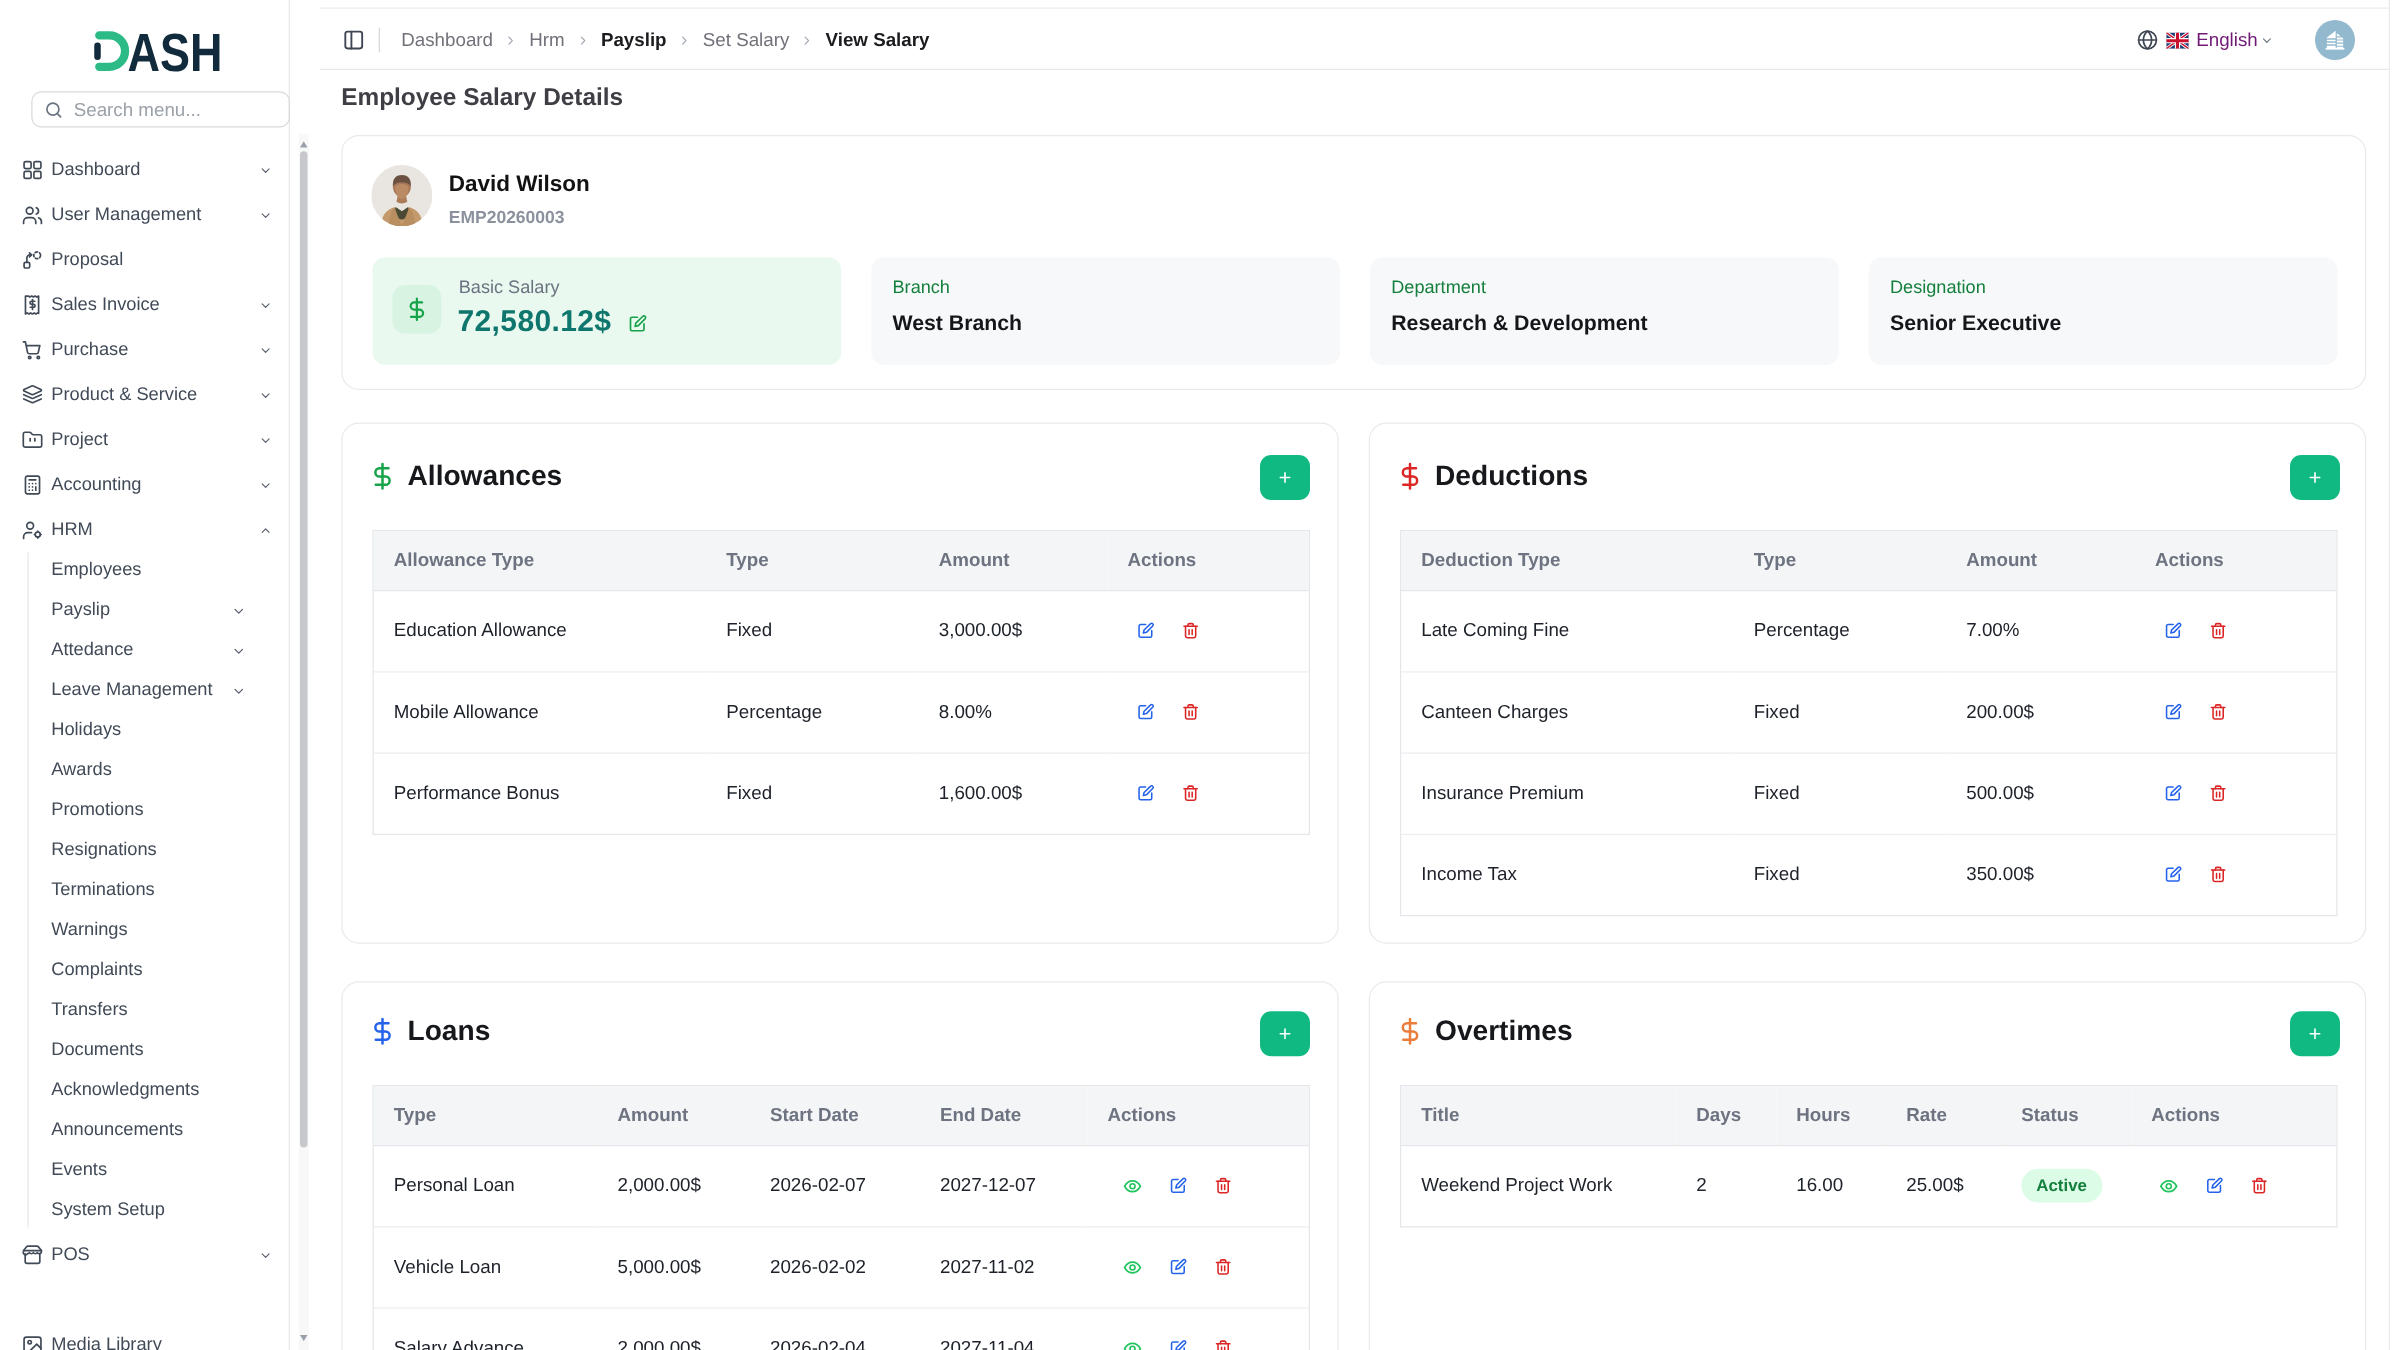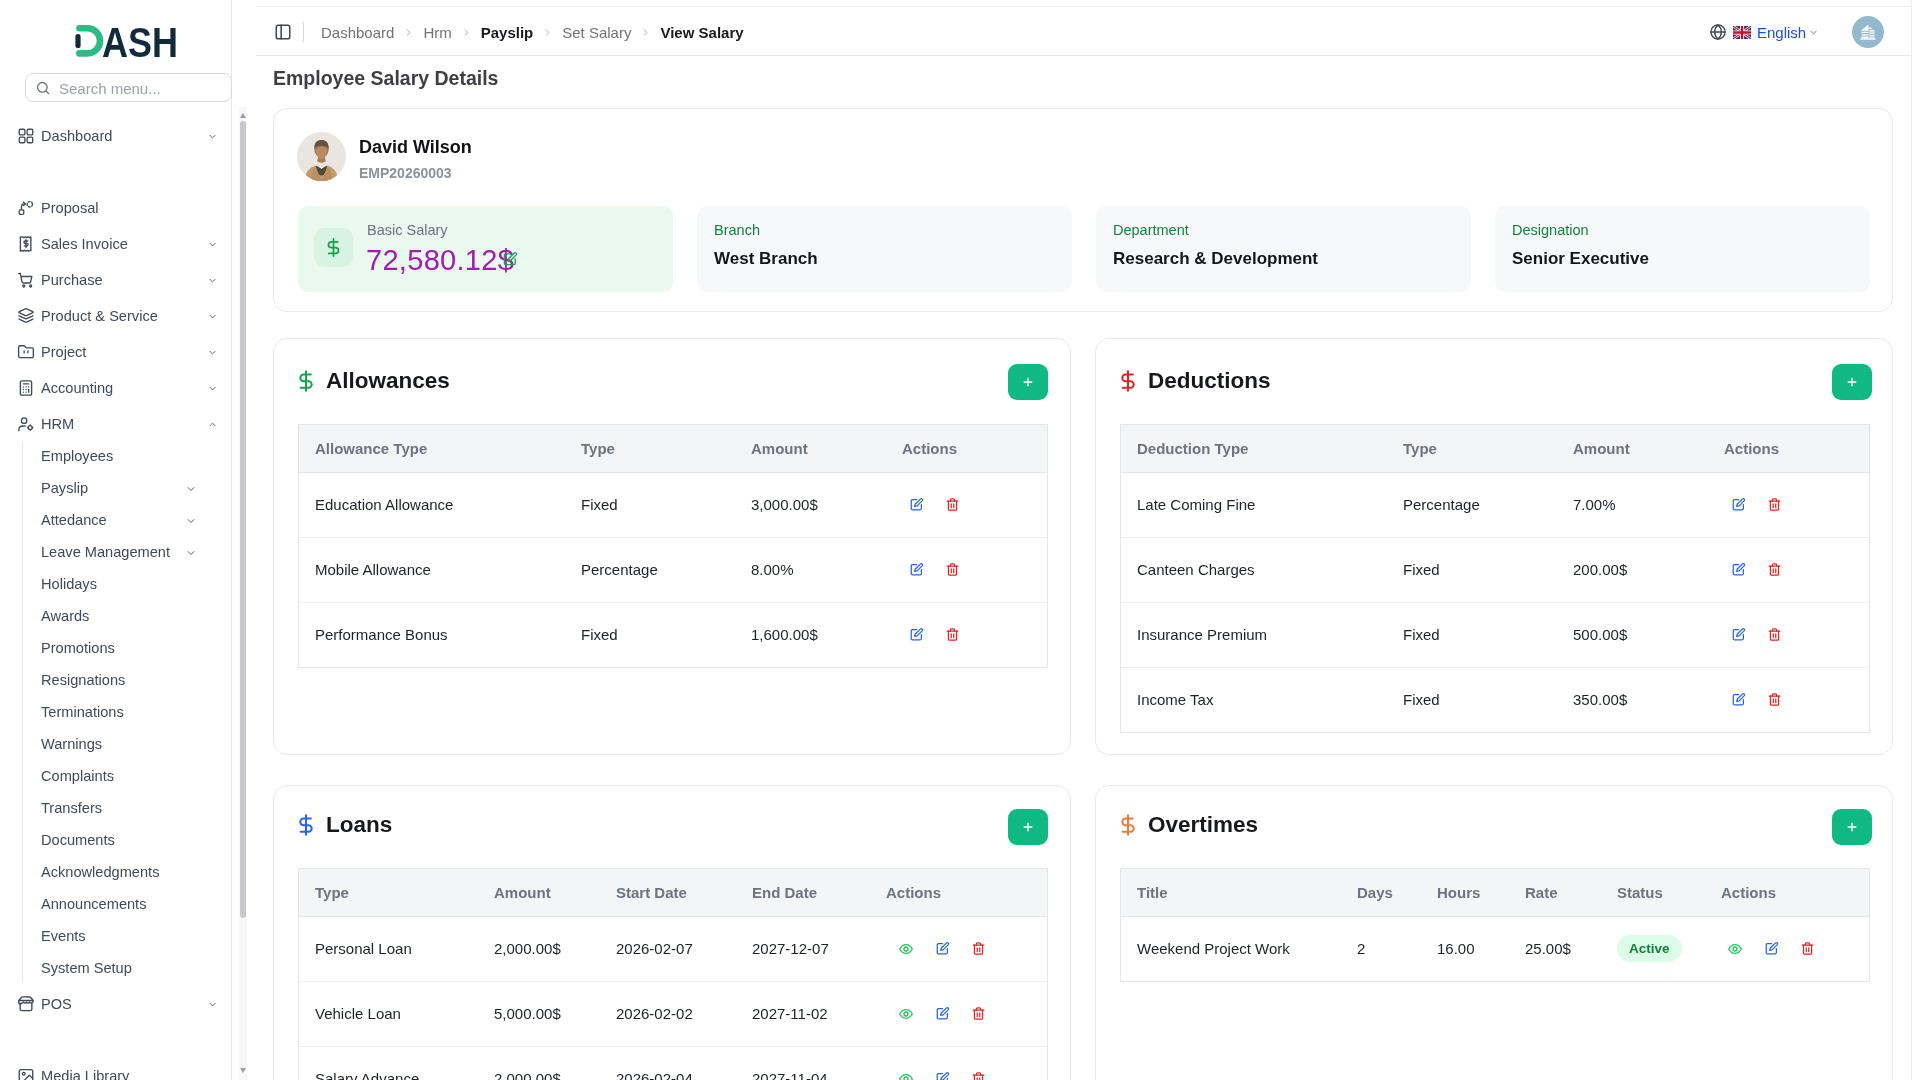--- a/index.html
+++ b/index.html
@@ -162,20 +162,29 @@
 
   <div class="mi" style="top:118px">
       <svg class="ic" width="18" height="18">
         <use href="#i-grid"></use>
       </svg>
       <span class="tx">Dashboard</span>
       <svg class="ch" width="11" height="11">
         <use href="#i-chev"></use>
       </svg>
     </div>
+  <div class="mi" style="top:154px">
+      <svg class="ic" width="18" height="18">
+        <use href="#i-users"></use>
+      </svg>
+      <span class="tx">User Management</span>
+      <svg class="ch" width="11" height="11">
+        <use href="#i-chev"></use>
+      </svg>
+    </div>
   <div class="mi" style="top:190px">
       <svg class="ic" width="18" height="18">
         <use href="#i-prop"></use>
       </svg>
       <span class="tx">Proposal</span>
     </div>
   <div class="mi" style="top:262px">
       <svg class="ic" width="18" height="18">
         <use href="#i-cart"></use>
       </svg>
@@ -342,21 +351,21 @@
 <svg class="a" style="left:1709px;top:23px;color:#3f4552" width="18" height="18">
     <use href="#i-globe"></use>
   </svg>
 <svg class="a" style="left:1733px;top:25.5px" width="18" height="13" viewBox="0 0 18 13">
   <rect width="18" height="13" rx="1.5" fill="#1e3a73"></rect>
   <path d="M0 0 18 13M18 0 0 13" stroke="#fff" stroke-width="2.6"></path>
   <path d="M0 0 18 13M18 0 0 13" stroke="#c8102e" stroke-width="1.1"></path>
   <path d="M9 0v13M0 6.5h18" stroke="#fff" stroke-width="4.2"></path>
   <path d="M9 0v13M0 6.5h18" stroke="#c8102e" stroke-width="2.4"></path>
 </svg>
-<div class="a" style="left:1757px;top:24px;font-size:15px;color:#1d4ed8">English</div>
+<div class="a" style="left:1757px;top:24px;font-size:15px;color:#701a75">English</div>
 <svg class="a" style="left:1808px;top:27px;color:#6b7280" width="11" height="11">
     <use href="#i-chev"></use>
   </svg>
 <div class="a" style="left:1852px;top:16px;width:32px;height:32px;border-radius:50%;background:#93b9ce">
   <svg width="32" height="32" viewBox="0 0 32 32">
     <path d="M9.5 22.5 9.5 14 16.5 8.5 16.5 22.5 Z" fill="#fff"></path>
     <path d="M17.5 10.5 22.5 14.5 22.5 22.5 17.5 22.5 Z" fill="#fff"></path>
     <path d="M9 15.2h8M9 17.6h8M9 20h8" stroke="#93b9ce" stroke-width="1.1"></path>
     <path d="M17.5 13.5h5M17.5 16h5M17.5 18.5h5M17.5 21h5" stroke="#93b9ce" stroke-width="0.9"></path>
     <path d="M8.5 23h15" stroke="#fff" stroke-width="1.4"></path>
@@ -382,21 +391,21 @@
   <div class="a" style="left:85px;top:28px;font-size:18px;font-weight:bold;color:#121214">David Wilson</div>
   <div class="a" style="left:85px;top:56px;font-size:14px;font-weight:bold;color:#8c929d">EMP20260003</div>
 
   <div class="a" style="left:24px;top:97px;width:375px;height:86px;background:#e9f9ef;border-radius:10px">
     <div class="a" style="left:16px;top:22px;width:39px;height:39px;background:#d8f3e2;border-radius:10px">
       <svg class="a" style="left:9px;top:9px;color:#16a34a" width="21" height="21">
           <use href="#i-dollar"></use>
         </svg>
     </div>
     <div class="a" style="left:69px;top:16px;font-size:14.5px;color:#6b7280">Basic Salary</div>
-    <div class="a" style="left:68px;top:38px;font-size:29px;font-weight:normal;color:#a21caf;letter-spacing:.3px">72,580.12$</div>
+    <div class="a" style="left:68px;top:38px;font-size:24px;font-weight:bold;color:#0f766e;letter-spacing:.3px">72,580.12$</div>
     <svg class="a" style="left:204px;top:45px;color:#16a34a" width="16" height="16">
         <use href="#i-pen"></use>
       </svg>
   </div>
   <div class="a" style="left:423px;top:97px;width:375px;height:86px;background:#f7f8fa;border-radius:10px">
     <div class="tilel" style="left:17px;top:16px">Branch</div>
     <div class="tilev" style="left:17px;top:43px">West Branch</div>
   </div>
   <div class="a" style="left:822px;top:97px;width:375px;height:86px;background:#f7f8fa;border-radius:10px">
     <div class="tilel" style="left:17px;top:16px">Department</div>

